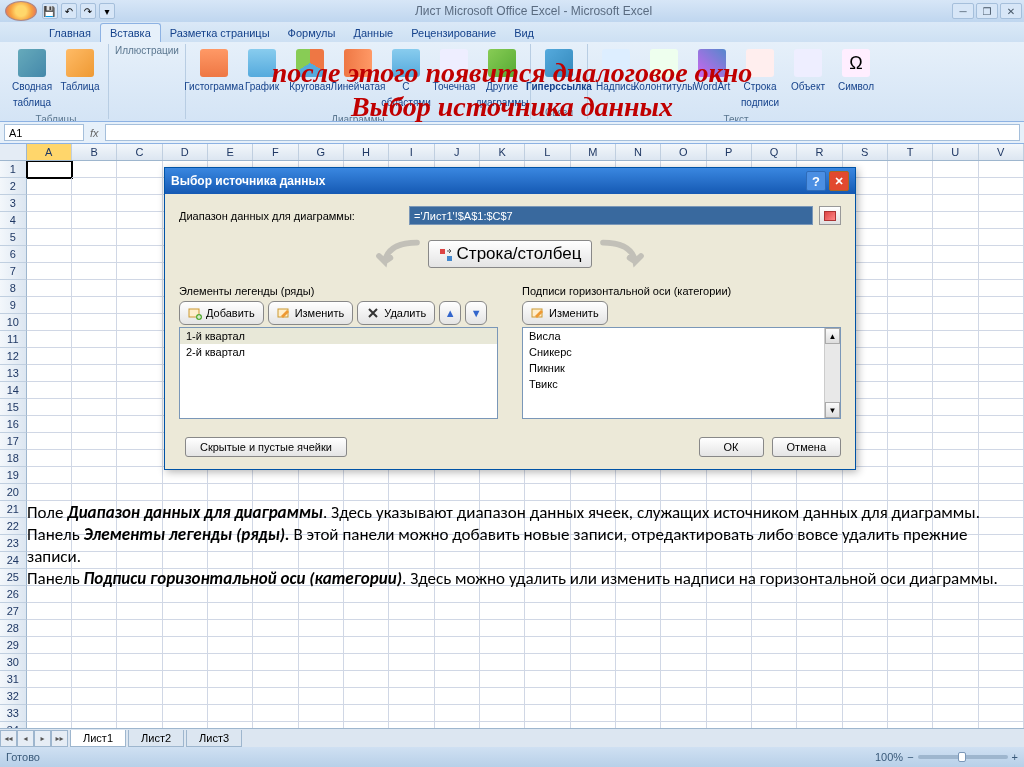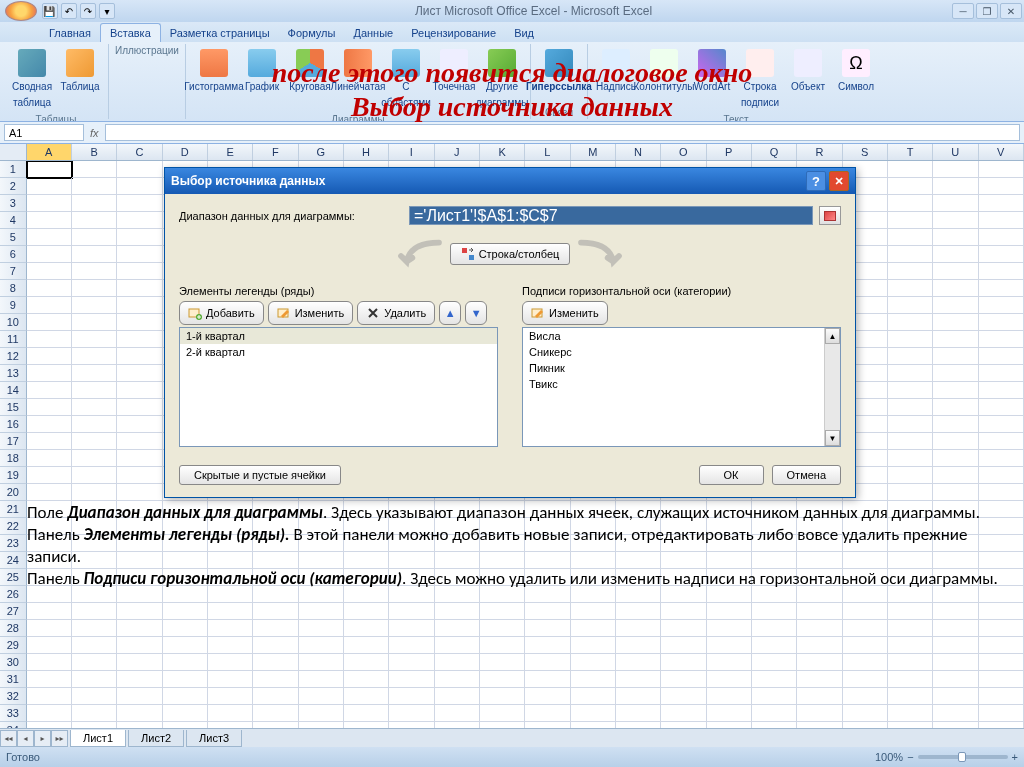--- a/index.html
+++ b/index.html
@@ -37,41 +37,41 @@
 .cell.sel { outline: 2px solid #000; outline-offset: -1px; }
 .overlay-title { position: absolute; left: 0; right: 0; top: 56px; text-align: center; font-family: "Times New Roman", serif; font-weight: bold; font-style: italic; font-size: 28px; color: #c00000; pointer-events: none; z-index: 5; line-height: 34px; }
 .dialog { position: absolute; left: 164px; top: 167px; width: 692px; background: #ece9d8; border: 1px solid #0053a6; box-shadow: 2px 2px 8px rgba(0,0,0,.3); z-index: 10; }
 .dlg-title { height: 26px; background: linear-gradient(to bottom, #3a87e0, #1559b3); color: #fff; display: flex; align-items: center; padding: 0 6px; font-weight: bold; font-size: 12px; }
 .dlg-title-text { flex: 1; }
 .dlg-help { width: 20px; height: 20px; background: #4b8fe3; border: 1px solid #2e6bb8; color: #fff; display: flex; align-items: center; justify-content: center; font-weight: bold; margin-right: 3px; border-radius: 2px; font-size: 13px; }
 .dlg-close { width: 20px; height: 20px; background: #e2492f; border: 1px solid #a62; color: #fff; display: flex; align-items: center; justify-content: center; font-weight: bold; border-radius: 2px; font-size: 11px; }
 .dlg-body { padding: 12px 14px 10px; }
 .dlg-row { display: flex; align-items: center; margin-bottom: 10px; }
 .dlg-label { width: 230px; font-size: 11px; }
-.dlg-input { flex: 1; height: 19px; background: #39699e; color: #fff; border: 1px solid #7a97b8; font-size: 16px; padding: 0 4px; display: flex; align-items: center; }
+.dlg-input { flex: 1; height: 19px; background: #39699e; color: #fff; border: 1px solid #7a97b8; font-size: 11px; padding: 0 4px; display: flex; align-items: center; }
 .range-btn { width: 22px; height: 19px; background: linear-gradient(to bottom, #fff, #e0e0e0); border: 1px solid #999; margin-left: 6px; display: flex; align-items: center; justify-content: center; }
 .range-btn-inner { width: 12px; height: 10px; background: linear-gradient(135deg,#d44,#f88); border: 1px solid #a33; }
 .switch-row { display: flex; align-items: center; justify-content: center; margin: 8px 0 12px; }
 .arrow { width: 60px; height: 38px; opacity: .5; }
 .arrow svg { width: 100%; height: 100%; }
-.switch-btn { padding: 3px 10px; background: linear-gradient(to bottom, #fff, #e4e4e4); border: 1px solid #888; border-radius: 3px; font-size: 11px; display: flex; align-items: center; gap: 4px; }
+.switch-btn { padding: 3px 10px; background: linear-gradient(to bottom, #fff, #e4e4e4); border: 1px solid #888; border-radius: 3px; font-size: 17px; display: flex; align-items: center; gap: 4px; }
 .switch-icon { width: 14px; height: 14px; display: inline-block; }
 .panels { display: flex; gap: 24px; }
 .panel { flex: 1; }
 .panel-title { font-size: 11px; margin-bottom: 4px; }
 .panel-toolbar { display: flex; gap: 4px; height: 24px; margin-bottom: 2px; }
 .tbtn { padding: 2px 8px; background: linear-gradient(to bottom, #fff, #e4e4e4); border: 1px solid #888; border-radius: 6px; font-size: 11px; display: flex; align-items: center; gap: 4px; }
 .tbtn-arrow { width: 22px; justify-content: center; padding: 2px 0; }
-.list-box { height: 120px; background: #fff; border: 1px solid #7a97b8; overflow: auto; position: relative; }
+.list-box { height: 92px; background: #fff; border: 1px solid #7a97b8; overflow: auto; position: relative; }
 .list-item { padding: 2px 6px; font-size: 11px; }
 .list-item.sel { background: #e8e8d8; }
 .list-scroll { position: absolute; right: 0; top: 0; bottom: 0; width: 16px; background: #e8e8e8; border-left: 1px solid #ccc; display: flex; flex-direction: column; }
 .scroll-btn { height: 16px; background: linear-gradient(to bottom, #fbfbfb, #ddd); border: 1px solid #aaa; display: flex; align-items: center; justify-content: center; font-size: 8px; }
 .scroll-track { flex: 1; }
-.dlg-footer { display: flex; padding: 8px 14px 12px; align-items: center; }
+.dlg-footer { display: flex; padding: 8px 14px 12px; align-items: center; margin-left: 6px; }
 .footer-btn { padding: 3px 14px; background: linear-gradient(to bottom, #fff, #e4e4e4); border: 1px solid #888; border-radius: 3px; font-size: 11px; }
 .spacer { flex: 1; }
 .explain-text { position: absolute; left: 27px; top: 502px; right: 20px; font-family: Calibri, Arial, sans-serif; font-size: 17px; color: #000; line-height: 22px; z-index: 3; }
 .sheet-tabs { position: absolute; bottom: 20px; left: 0; right: 0; height: 19px; background: #dce6f1; display: flex; align-items: center; font-size: 11px; border-top: 1px solid #9eb6ce; }
 .tab-nav { display: flex; }
 .tab-nav-btn { width: 17px; height: 17px; border: 1px solid #9eb6ce; background: #e6edf5; display: flex; align-items: center; justify-content: center; font-size: 8px; color: #555; }
 .sheet-tab { padding: 2px 12px; background: #fff; border: 1px solid #9eb6ce; border-top: none; margin-left: 2px; font-size: 11px; }
 .sheet-tab.inactive { background: #dce6f1; }
 .status-bar { position: absolute; bottom: 0; left: 0; right: 0; height: 20px; background: linear-gradient(to bottom, #cfe0f2, #b8d0e8); display: flex; align-items: center; padding: 0 6px; font-size: 11px; color: #3a5a7a; }
 .status-text { flex: 1; }

